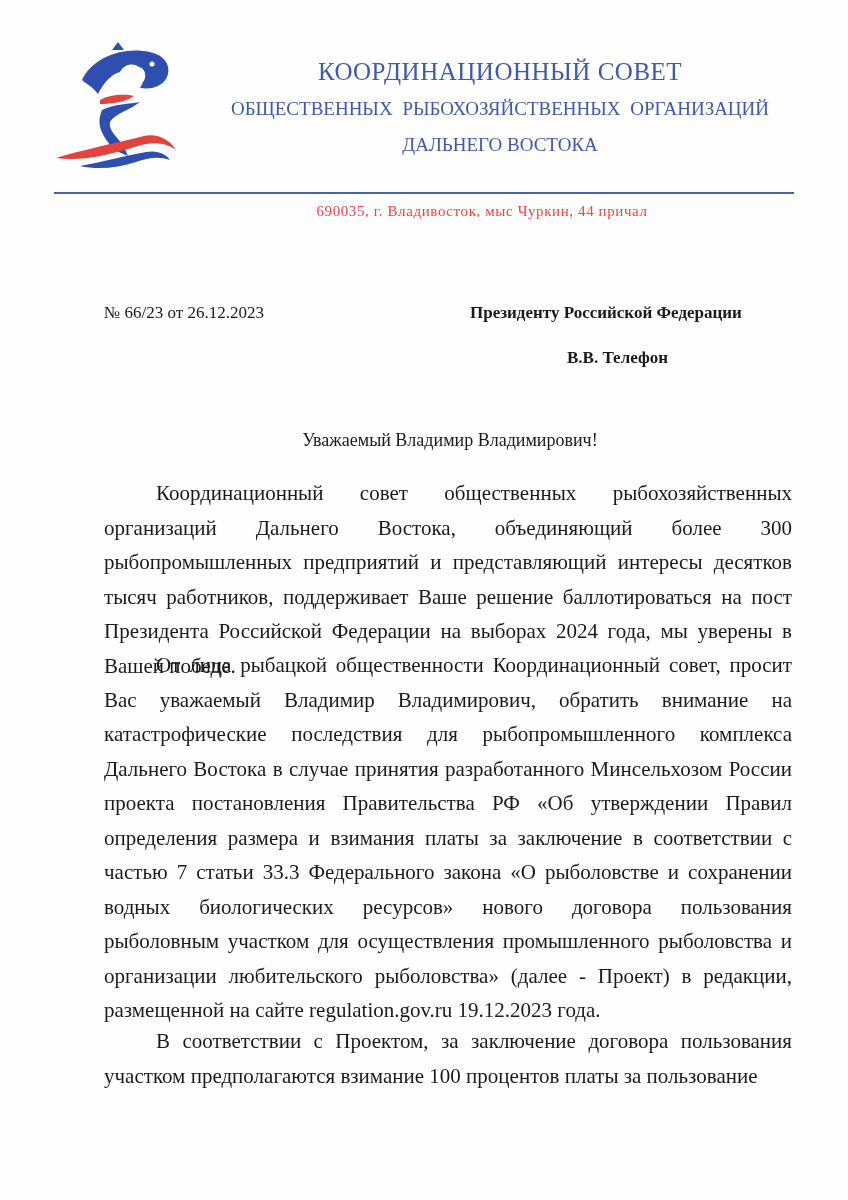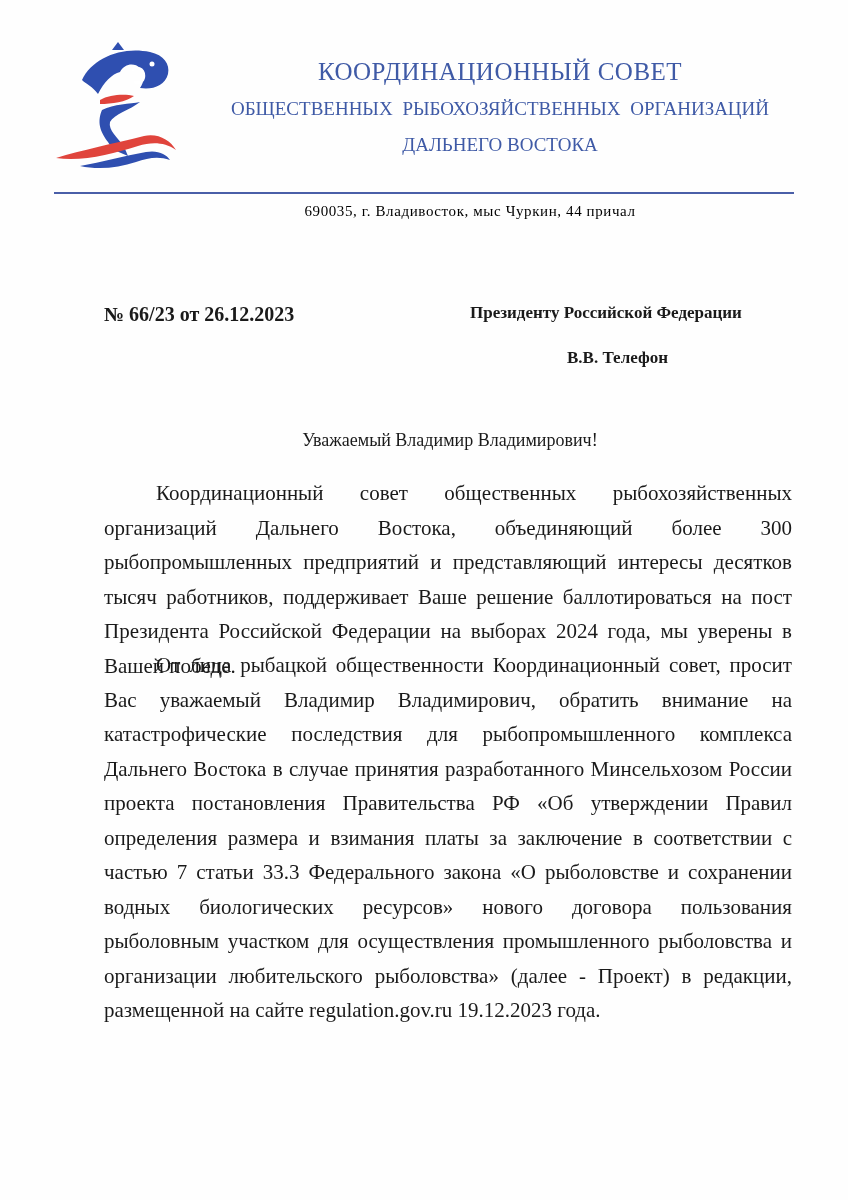--- a/index.html
+++ b/index.html
@@ -43,37 +43,37 @@
     .divider {
       position: absolute;
       left: 54px;
       top: 192px;
       width: 740px;
       height: 2px;
       background: #4a5fa8;
     }
     .contacts {
       position: absolute;
-      left: 140px;
+      left: 152px;
       width: 660px;
       text-align: center;
-      color: #000000;
+      color: #ef4444;
       font-size: 15px;
       letter-spacing: 0.6px;
       font-family: "Liberation Serif", serif;
     }
     .contacts.l1 { top: 203px; }
     .contacts.l2 { top: 225px; }
     .contacts.l3 { top: 247px; }
     .ref {
       position: absolute;
       left: 104px;
       top: 303px;
-      font-size: 20px;
-      font-weight: bold;
+      font-size: 17px;
+      font-weight: normal;
     }
     .addressee {
       position: absolute;
       font-size: 17px;
       font-weight: bold;
     }
     .addressee.a1 { left: 470px; top: 303px; }
     .addressee.a2 { left: 567px; top: 348px; }
     .salutation {
       position: absolute;
@@ -133,14 +133,17 @@
   <div class="addressee a2">В.В. Телефон</div>
 
   <div class="salutation">Уважаемый Владимир Владимирович!</div>
 
   <div class="body-text p1">
     <p class="para">Координационный совет общественных рыбохозяйственных организаций Дальнего Востока, объединяющий более 300 рыбопромышленных предприятий и представляющий интересы десятков тысяч работников, поддерживает Ваше решение баллотироваться на пост Президента Российской Федерации на выборах 2024 года, мы уверены в Вашей победе.</p>
   </div>
   <div class="body-text p2">
     <p class="para">От лица рыбацкой общественности Координационный совет, просит Вас уважаемый Владимир Владимирович, обратить внимание на катастрофические последствия для рыбопромышленного комплекса Дальнего Востока в случае принятия разработанного Минсельхозом России проекта постановления Правительства РФ «Об утверждении Правил определения размера и взимания платы за заключение в соответствии с частью 7 статьи 33.3 Федерального закона «О рыболовстве и сохранении водных биологических ресурсов» нового договора пользования рыболовным участком для осуществления промышленного рыболовства и организации любительского рыболовства» (далее - Проект) в редакции, размещенной на сайте regulation.gov.ru 19.12.2023 года.</p>
   </div>
+  <div class="body-text p3">
+    <p class="para">В соответствии с Проектом, за заключение договора пользования участком предполагаются взимание 100 процентов платы за пользование</p>
+  </div>
 
 </div>
 
 </body></html>

